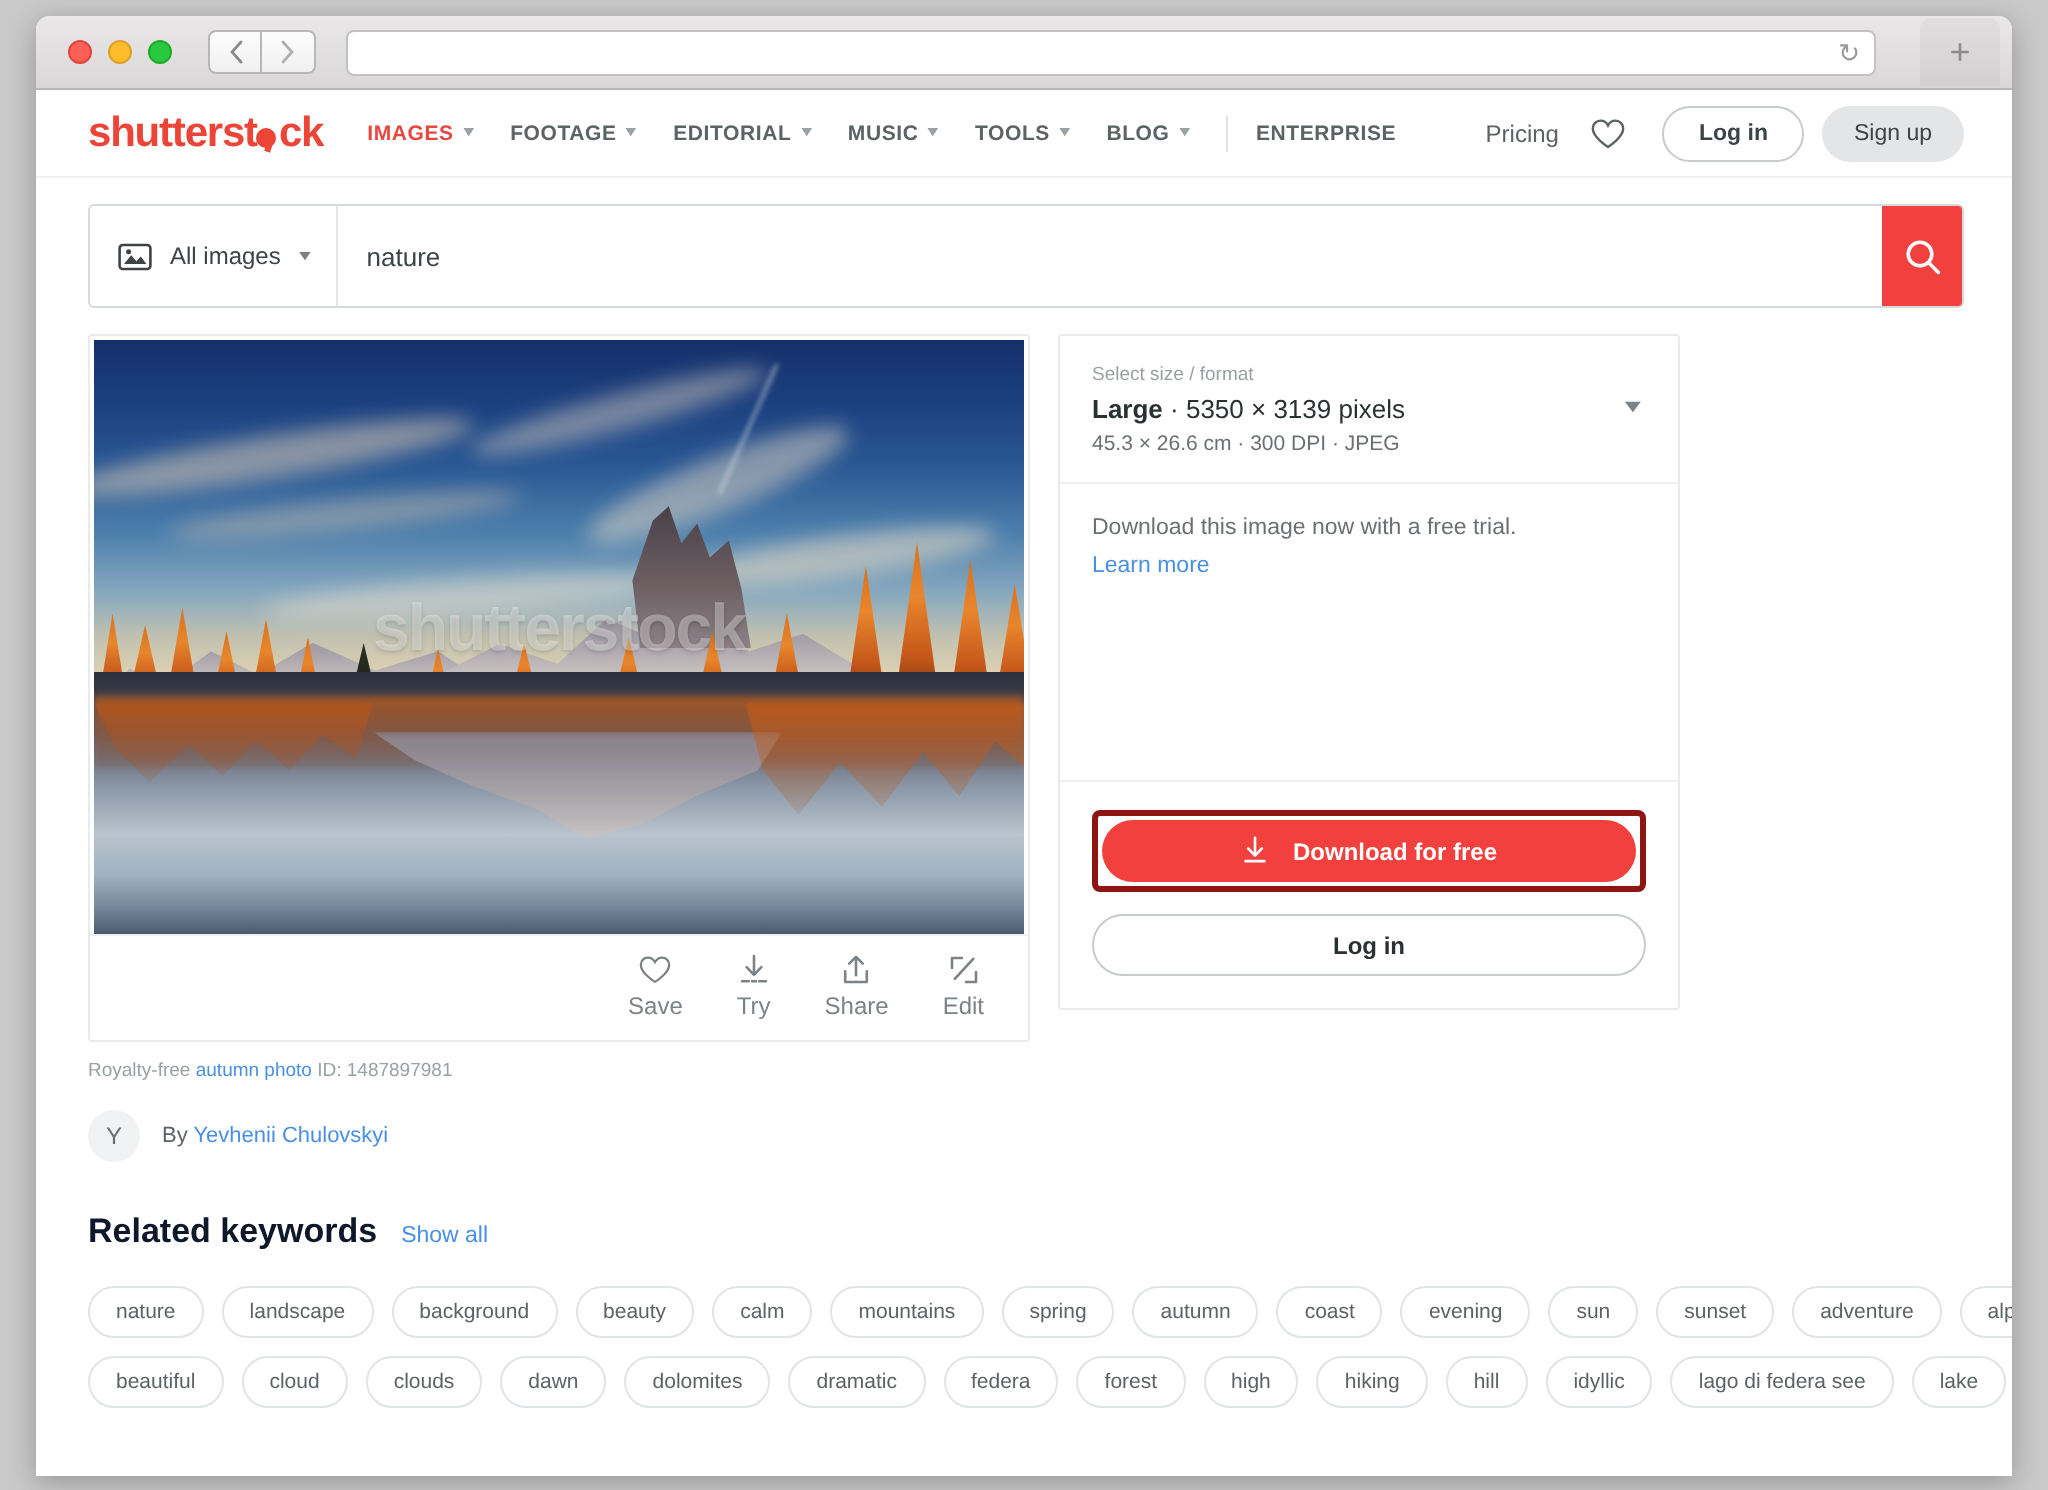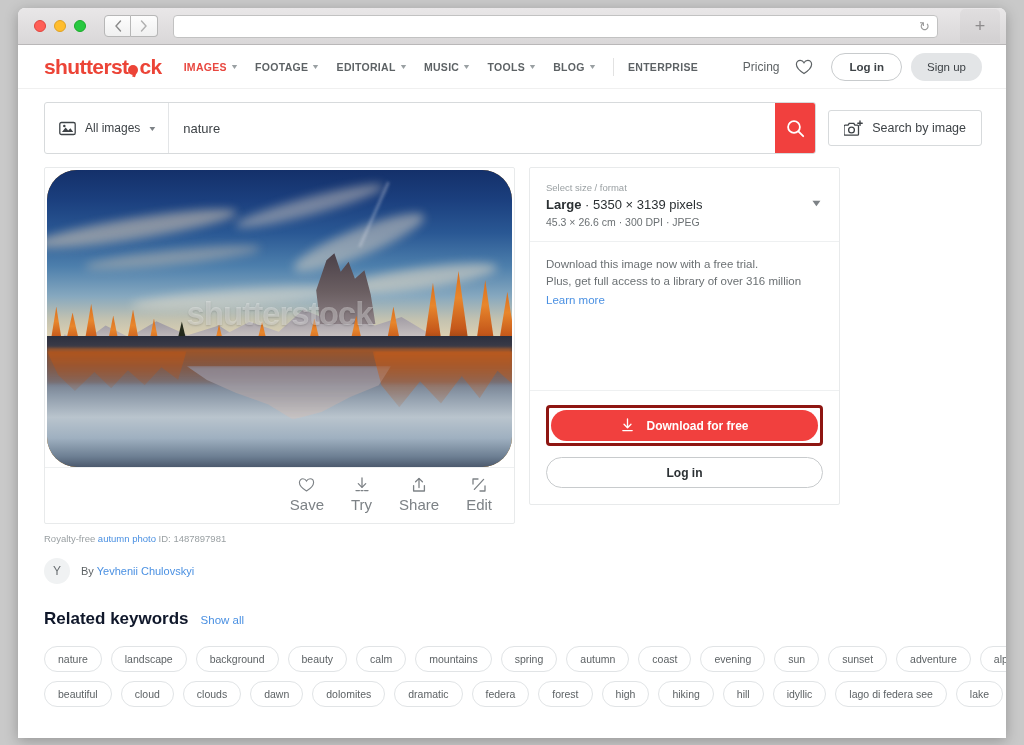--- a/index.html
+++ b/index.html
@@ -244,21 +244,20 @@
     border-radius: 2px;
     background: #fff;
   }
 
   #photo {
     position: relative;
     height: 297px;
     margin: 2px 2px 0 2px;
     overflow: hidden;
     background: #a16207;
-    border-radius: 30px;
   }
 
   
   .sky {
     position: absolute; left:0; right:0; top:0; height: 56%;
     background:
       linear-gradient(to bottom,
         #14306a 0%, #1b3f7e 18%, #2a5894 38%,
         #4d7fac 58%, #86a8bf 76%, #c3c2b0 90%, #dcd0b2 100%);
   }
@@ -319,21 +318,21 @@
     display: flex;
     justify-content: flex-end;
     gap: 27px;
     padding: 9px 22px 10px 0;
     border-top: 1px solid #eef0f1;
   }
   .tool {
     display: flex; flex-direction: column; align-items: center;
     gap: 3px; cursor: pointer;
   }
-  .tool-label { font-size: 15px; color: #7d8286; }
+  .tool-label { font-size: 12px; color: #7d8286; }
 
   
   #buy-panel {
     width: 311px;
     border: 1px solid #e8eaeb;
     border-radius: 2px;
     background: #fff;
   }
   #size-section { padding: 14px 16px 13px 16px; border-bottom: 1px solid #eef0f1; position: relative; }
   #size-label { font-size: 9.5px; color: #9aa0a3; margin-bottom: 4px; }
@@ -516,28 +515,20 @@
           <span>All images</span>
           <span class="caret2">▼</span>
         </div>
         <input id="search-input" type="text" value="nature" style="">
         <button id="search-btn">
           <svg width="19" height="19" viewBox="0 0 19 19">
             <circle cx="8" cy="8" r="5.9" fill="none" stroke="#ffffff" stroke-width="1.8"></circle>
             <path d="M12.4 12.4 L17.2 17.2" stroke="#ffffff" stroke-width="1.8" stroke-linecap="round"></path>
           </svg>
         </button>
-      </div>
-      <div id="search-by-image">
-        <svg width="20" height="17" viewBox="0 0 20 17">
-          <path d="M1 5.2 h3.1 l1.1-1.9 h4.6 l1.1 1.9 h2.6 a1 1 0 0 1 1 1 v8 a1 1 0 0 1 -1 1 h-12.5 a1 1 0 0 1 -1 -1 v-8 a1 1 0 0 1 1 -1 z" fill="none" stroke="#3e4347" stroke-width="1.3"></path>
-          <circle cx="7.5" cy="10" r="2.9" fill="none" stroke="#3e4347" stroke-width="1.3"></circle>
-          <path d="M16 1 v4.4 M13.8 3.2 h4.4" stroke="#3e4347" stroke-width="1.4" stroke-linecap="round"></path>
-        </svg>
-        <span>Search by image</span>
       </div>
     </div>
 
     <div id="content">
 
       <div id="image-card">
         <div id="photo">
           <div class="sky"></div>
 
           <div class="cloud" style="left:-3%;top:16%;width:44%;height:7%;background:#d9c9b4;transform:rotate(-9deg);"></div>
@@ -620,21 +611,20 @@
           <div id="size-label">Select size / format</div>
           <div id="size-main">
             <b>Large</b><span> · </span><span>5350 × 3139 pixels</span>
           </div>
           <div id="size-sub">45.3 × 26.6 cm · 300 DPI · JPEG</div>
           <div id="size-caret">▼</div>
         </div>
 
         <div id="free-section">
           <div class="free-line">Download this image now with a free trial.</div>
-          <div class="free-line">Plus, get full access to a library of over 316 million</div>
           <span id="learn-more">Learn more</span>
         </div>
 
         <div id="cta-section">
           <div id="download-wrap">
             <button id="download-btn">
               <svg width="15" height="15" viewBox="0 0 16 16">
                 <path d="M8 1 V10" stroke="#ffffff" stroke-width="1.4" stroke-linecap="round"></path>
                 <path d="M4.3 6.6 L8 10.4 L11.7 6.6" stroke="#ffffff" stroke-width="1.4" fill="none" stroke-linecap="round" stroke-linejoin="round"></path>
                 <path d="M3 13.4 h10" stroke="#ffffff" stroke-width="1.4" stroke-linecap="round"></path>

